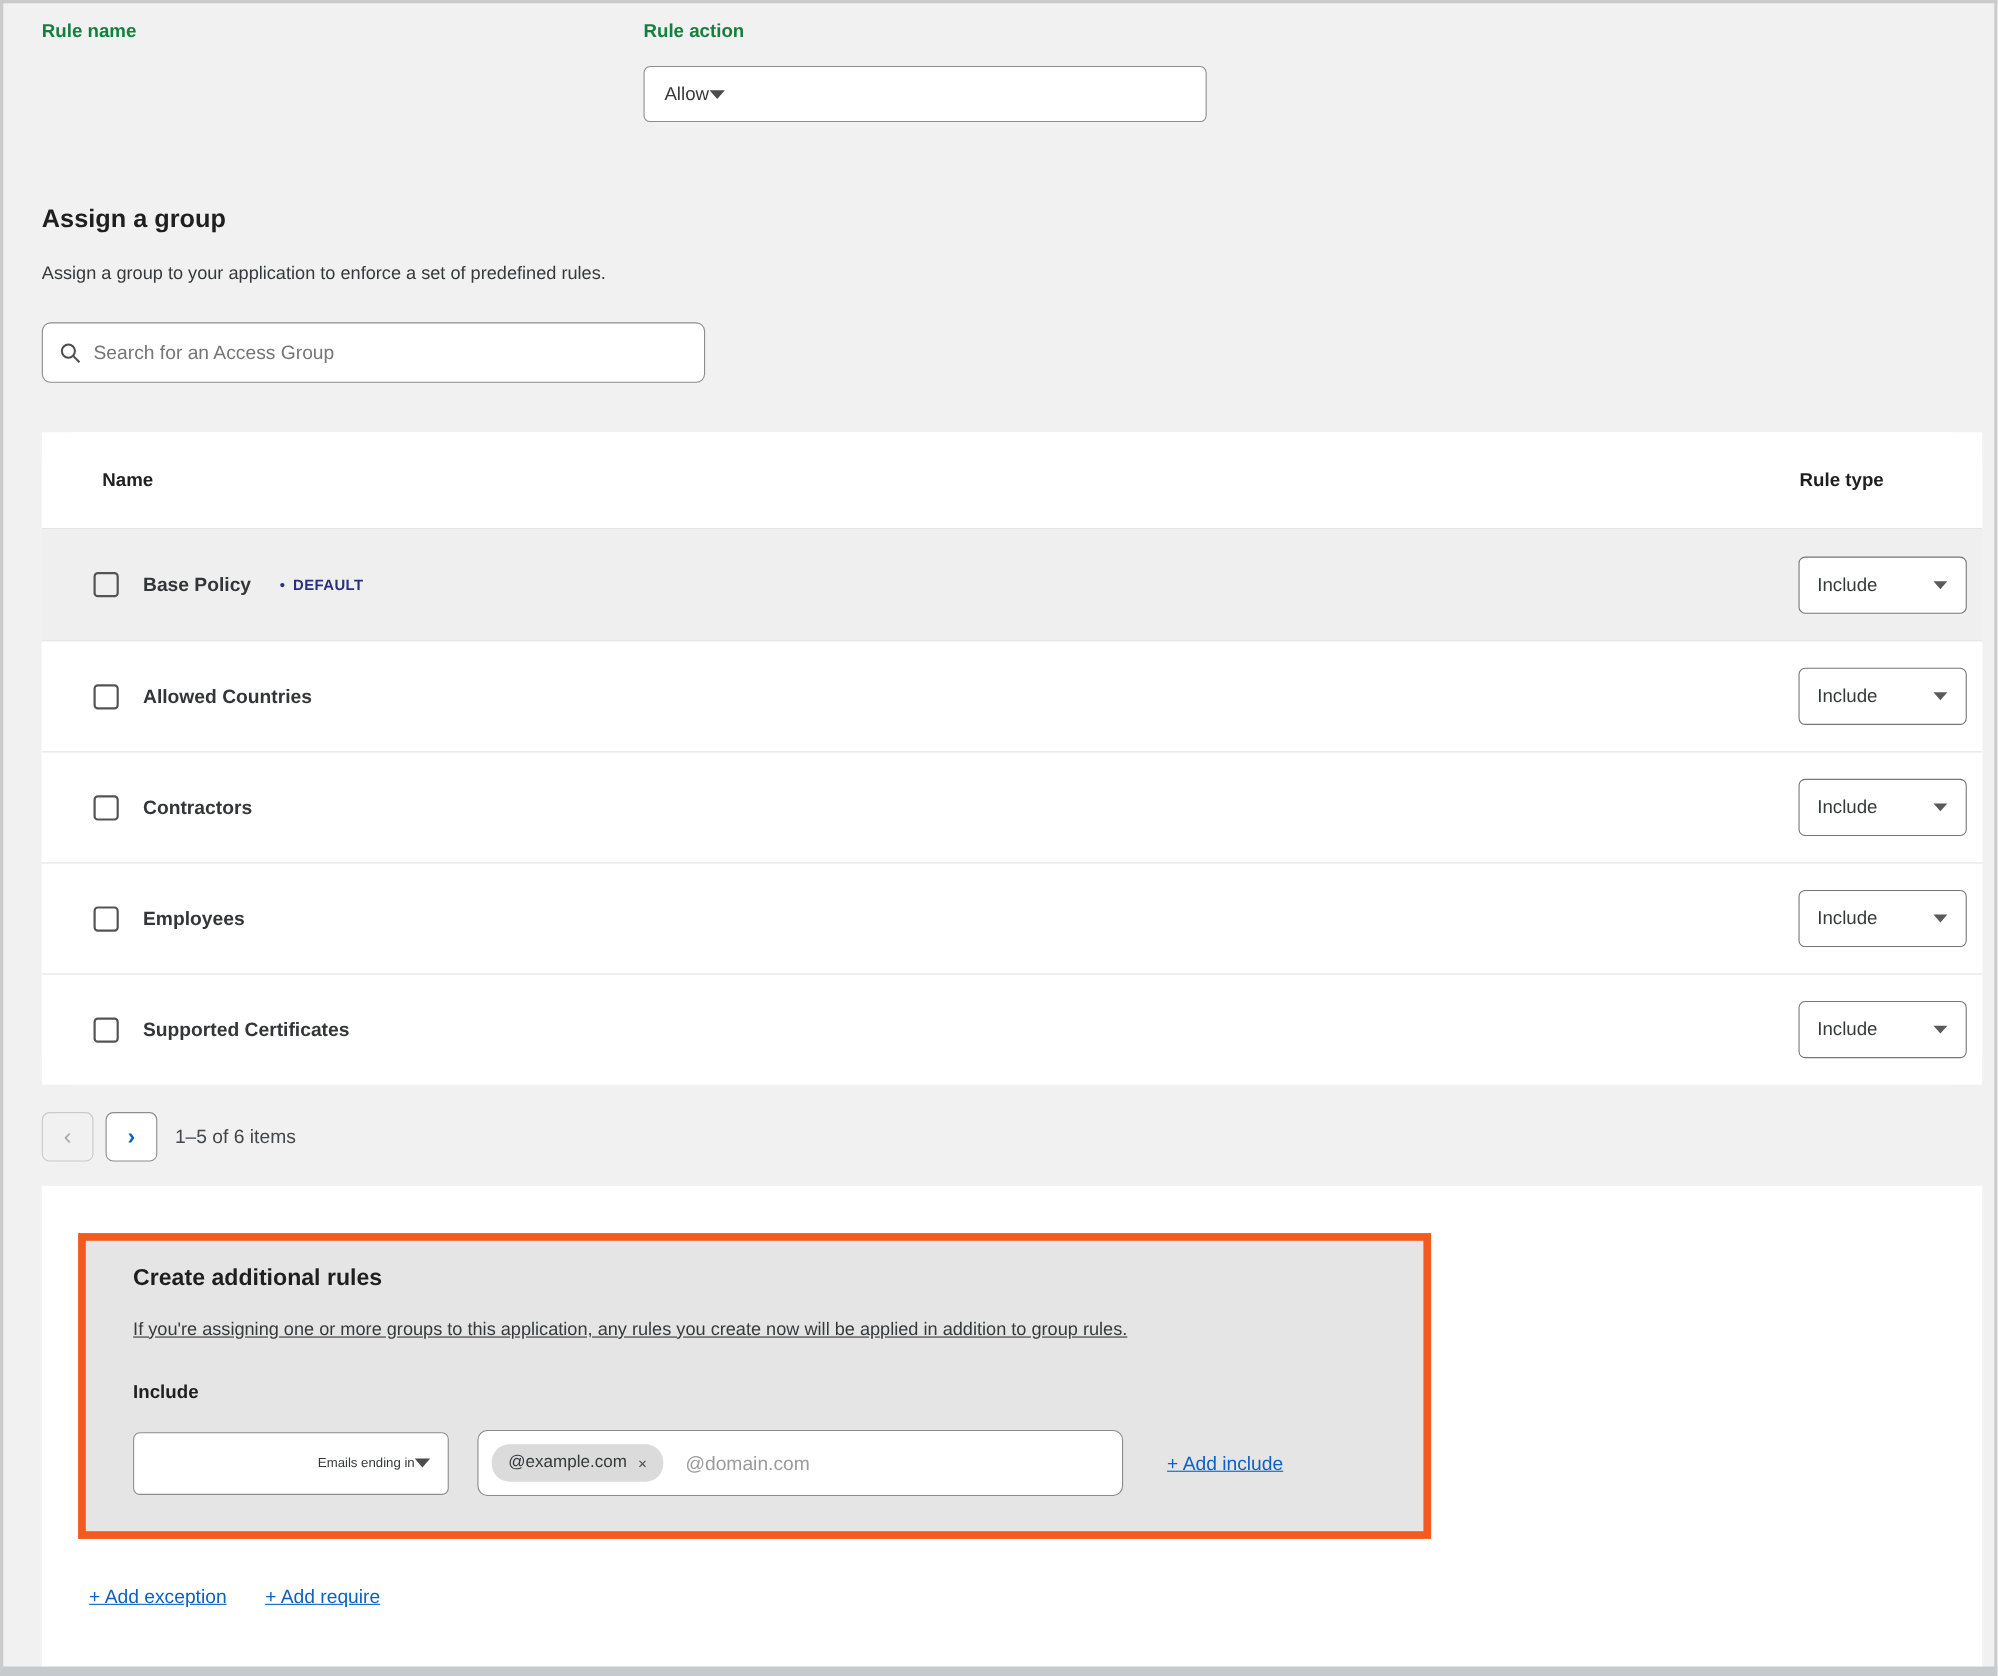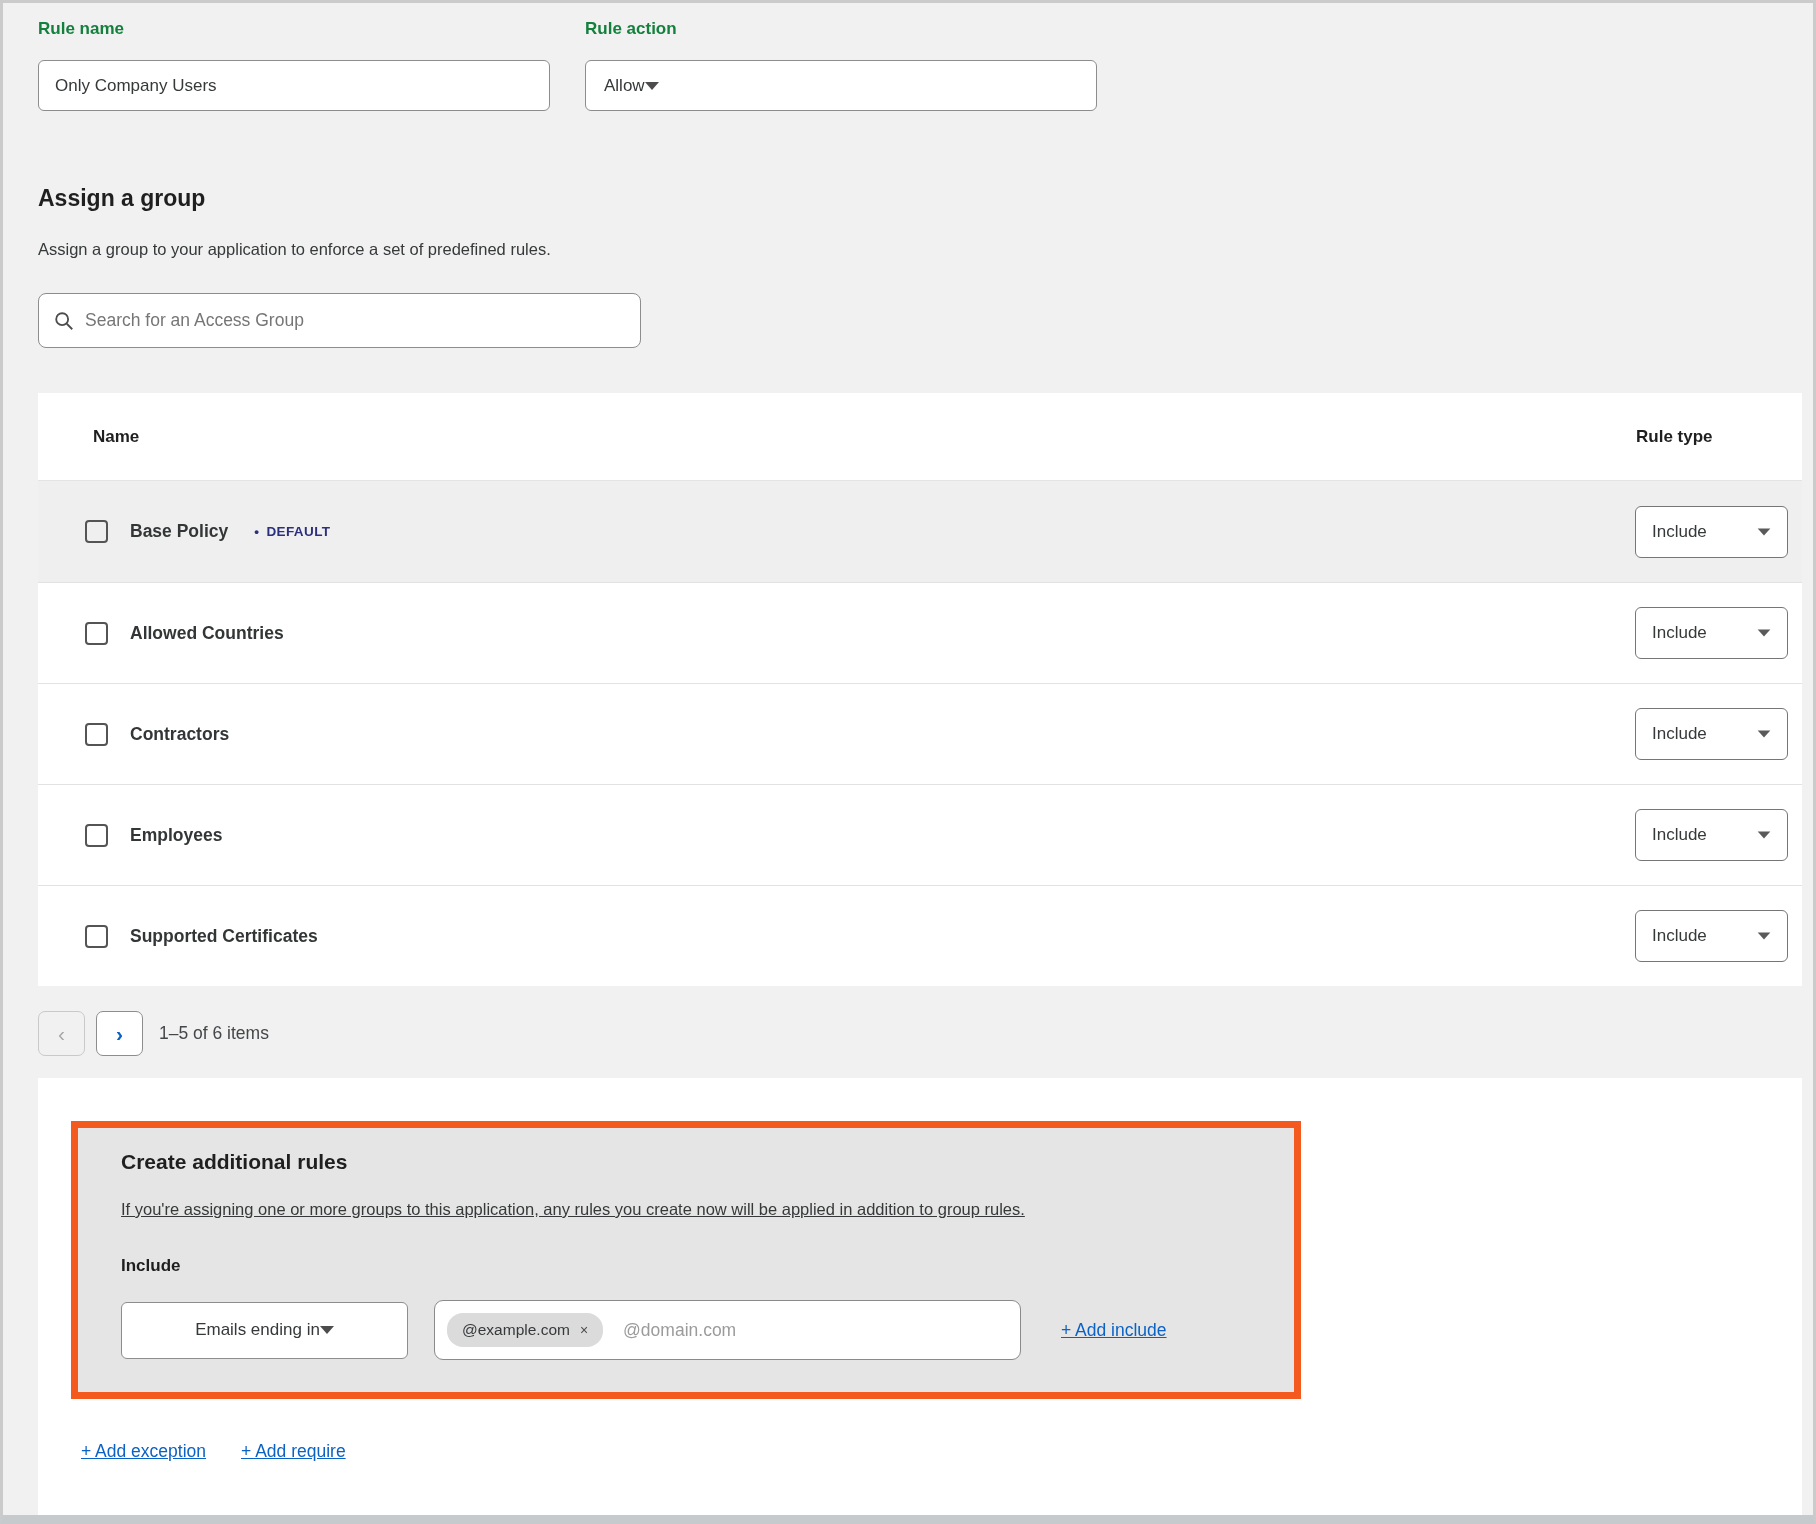--- a/index.html
+++ b/index.html
@@ -93,22 +93,22 @@
   .highlight-box {
     position:absolute; left:33px; top:43px; width:1230px; height:278px;
     border:7px solid #f4591d; background:#e5e5e5;
   }
   .hl-title { position:absolute; left:43px; top:22px; font-size:21px; font-weight:bold; color:#1f1f1f; }
   .hl-desc { position:absolute; left:43px; top:72px; font-size:16.5px; color:#36393a; width:1150px;text-decoration:underline; }
   .hl-include-label { position:absolute; left:43px; top:128px; font-size:17px; font-weight:bold; color:#1f1f1f; }
   .hl-controls { position:absolute; left:43px; top:172px; display:flex; align-items:center; }
   .emails-select {
     width:287px; height:57px; background:#fff; border:1px solid #8d8d8d; border-radius:6px;
-    display:flex; align-items:center; justify-content:center;
-    padding:0 16px; font-size:17px; color:#36393a; cursor:pointer; flex:none;
+    display:flex; align-items:center; justify-content:flex-end;
+    padding:0 16px; font-size:12px; color:#36393a; cursor:pointer; flex:none;
   }
   .chip-input {
     margin-left:26px; width:587px; height:60px; background:#fff;
     border:1px solid #8a8a8a; border-radius:9px;
     display:flex; align-items:center; padding:0 12px; flex:none;
   }
   .chip {
     background:#dbdbdb; border-radius:16px; height:34px;
     display:flex; align-items:center; padding:0 15px;
     font-size:15.5px; color:#36393a; flex:none;
@@ -122,21 +122,20 @@
   .link { color:#0b62c5; text-decoration:underline; font-size:17.5px; cursor:pointer; }
   .add-include { margin-left:40px; flex:none; }
   .footer-links { position:absolute; left:43px; top:363px; display:flex; gap:35px; }
 </style>
 </head>
 <body>
 
 <div class="page">
 
   <div class="field-label" style="left:35px; top:16px;">Rule name</div>
-  <input class="text-input" style="left: 35px; top: 57px; width: 512px;" type="text" value="Only Company Users">
 
   <div class="field-label" style="left:582px; top:16px;">Rule action</div>
   <div class="select-box" style="left:582px; top:57px; width:512px;">
     <span>Allow</span>
     <span class="caret-down"></span>
   </div>
 
   <div class="h2" style="left:35px; top:182px;">Assign a group</div>
   <div class="desc" style="left:35px; top:237px;">Assign a group to your application to enforce a set of predefined rules.</div>
 

